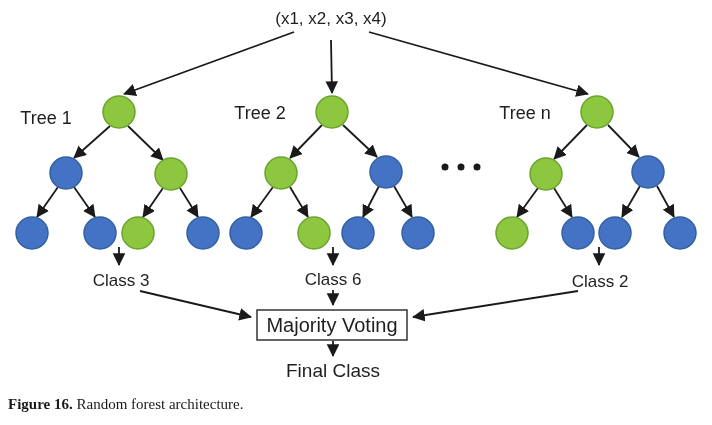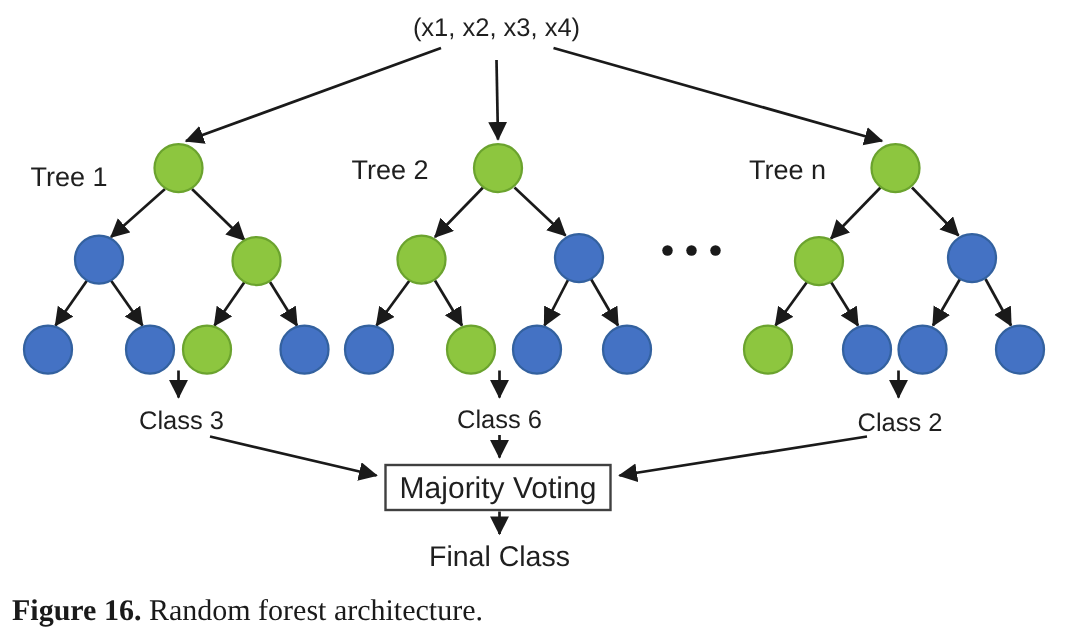--- a/index.html
+++ b/index.html
@@ -27,21 +27,21 @@
   .lbl-input   { font-size: 17px; }
   .lbl-tree    { font-size: 18px; }
   .lbl-class   { font-size: 17px; }
   .lbl-major   { font-size: 20px; }
   .lbl-final   { font-size: 19px; }
   .caption {
     position: absolute;
     left: 8px;
     top: 396px;
     font-family: "Liberation Serif", serif;
-    font-size: 20px;
+    font-size: 15px;
     color: #1a1a1a;
     white-space: nowrap;
   }
   .caption .cap-label { font-weight: bold; }
 </style>
 </head>
 <body>
 
 <div class="figure-wrap">
 

